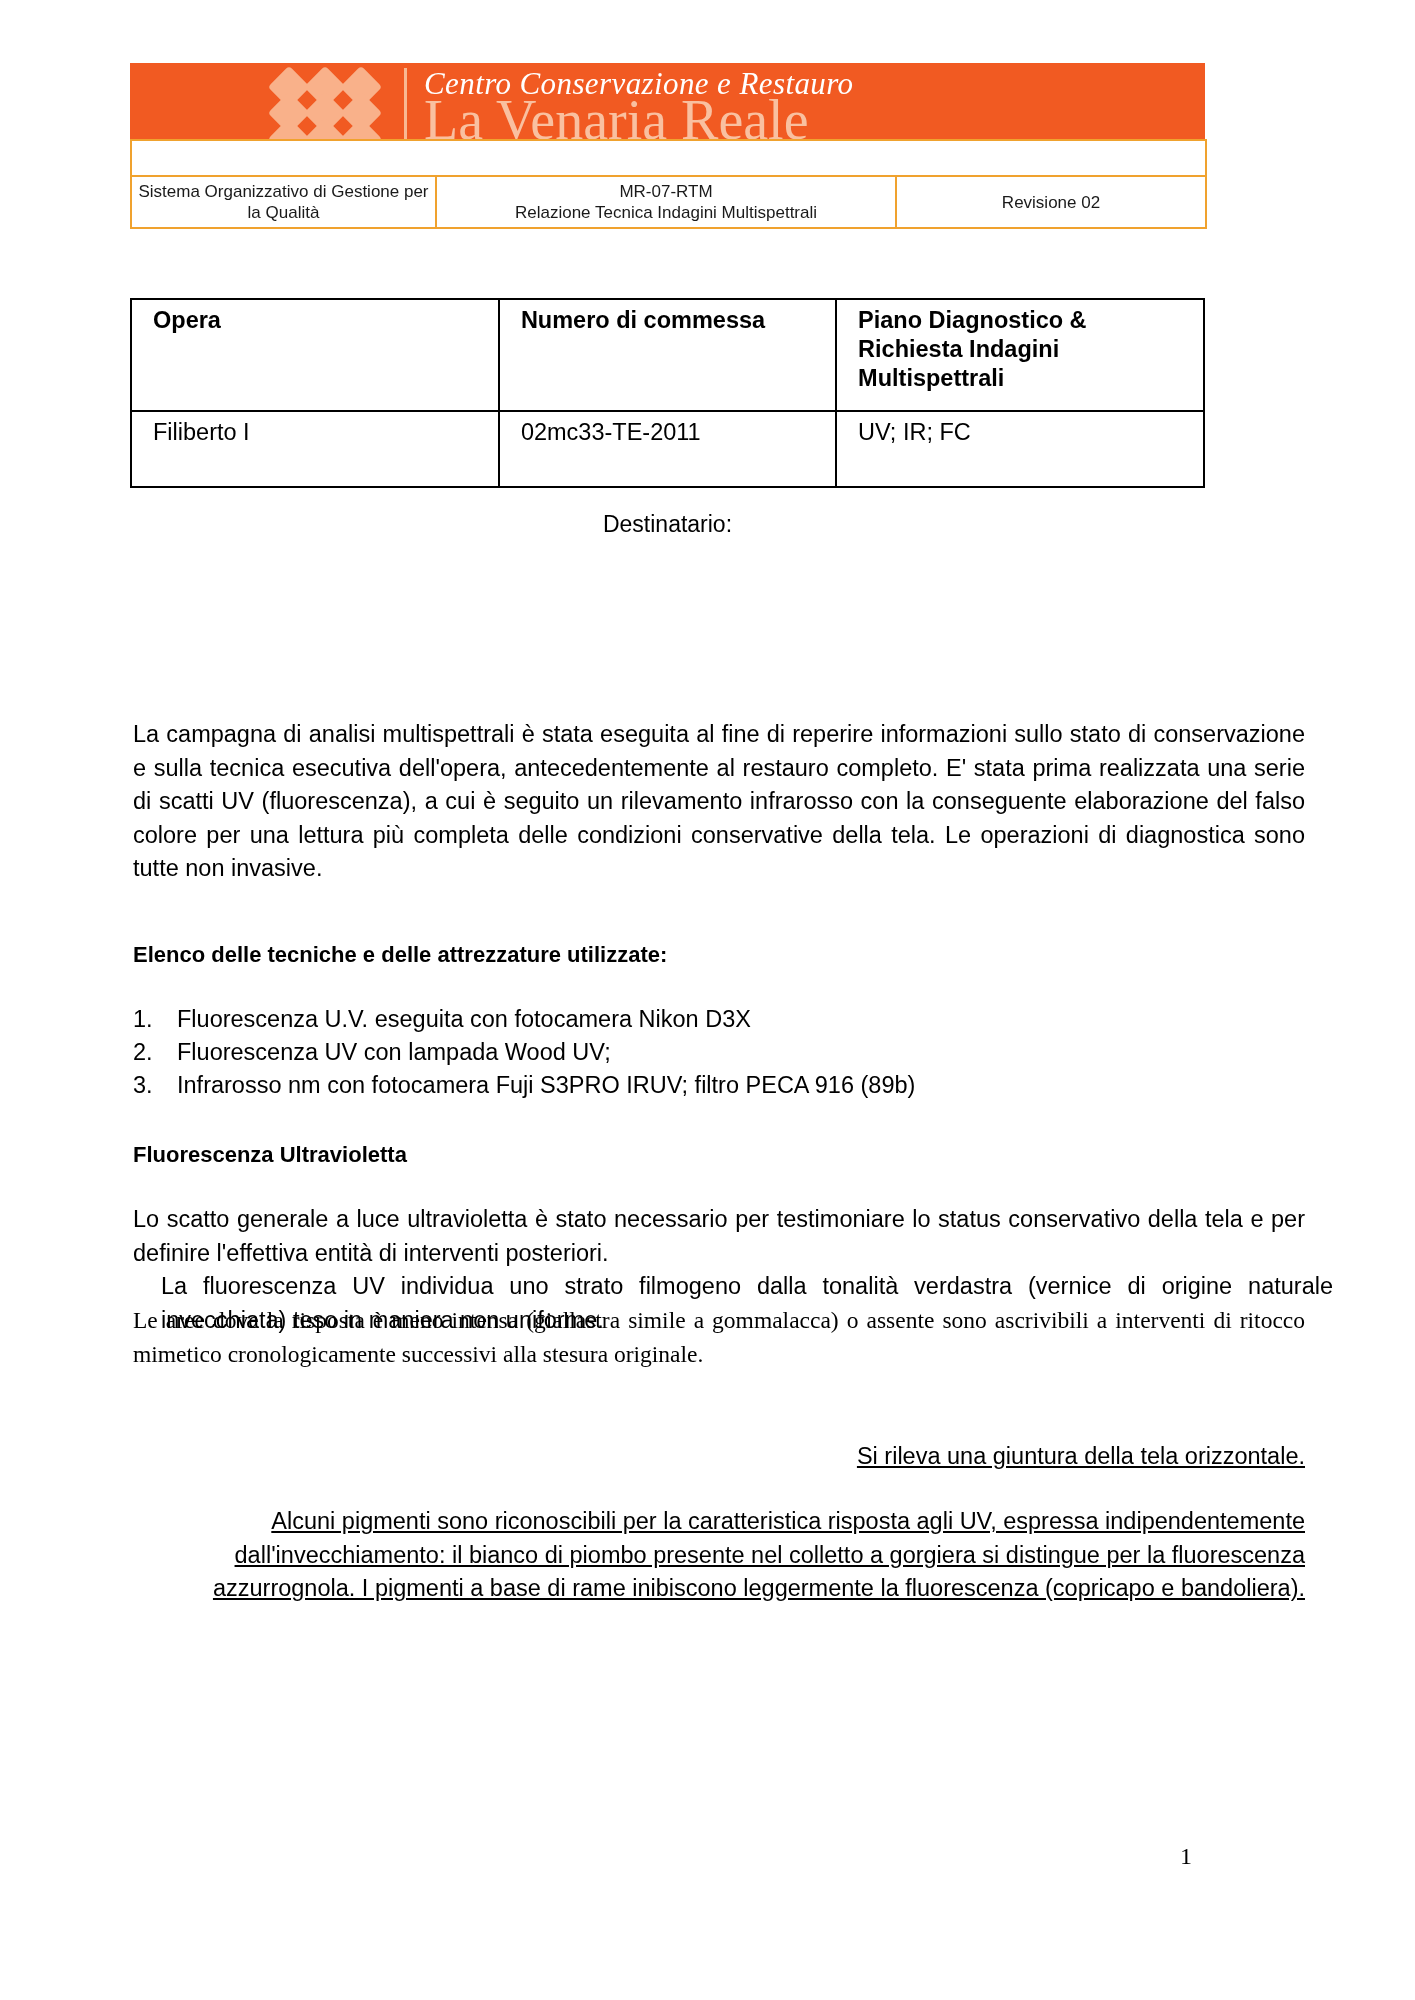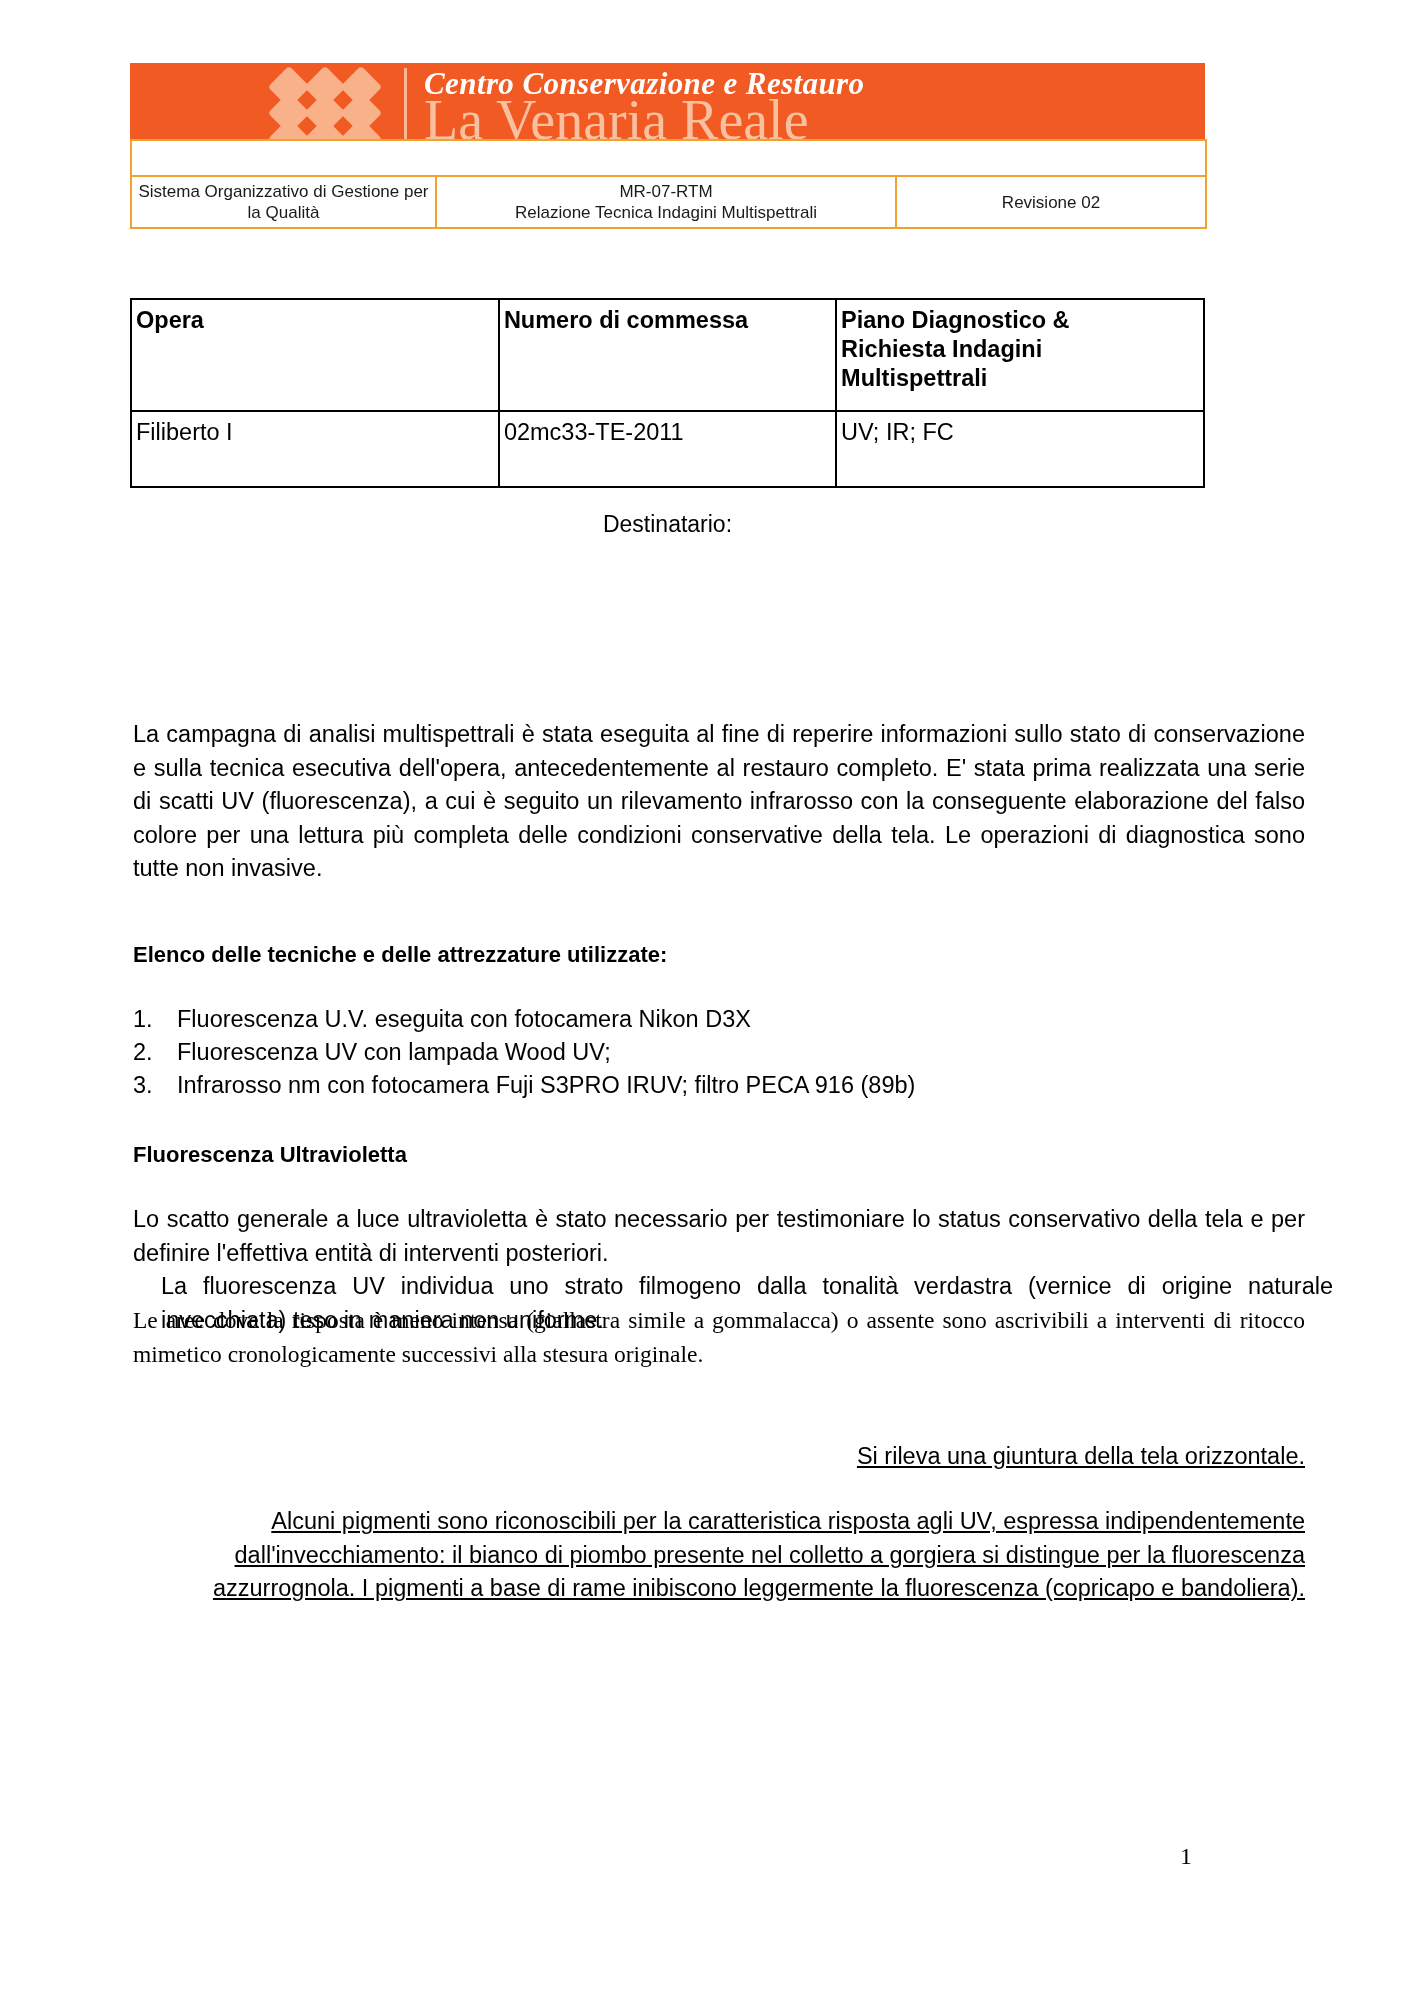--- a/index.html
+++ b/index.html
@@ -63,21 +63,21 @@
     top: 0px;
     width: 770px;
     height: 76px;
   }
   .lh-line1 {
     position: absolute;
     left: 0;
     top: 3px;
     font-family: "Liberation Serif", serif;
     font-style: italic;
-    font-weight: bold;
+    font-weight: normal;
     font-size: 31px;
     letter-spacing: 0.4px;
     color: #ffffff;
     white-space: nowrap;
   }
   .lh-line2 {
     position: absolute;
     left: 0;
     top: 29px;
     font-family: "Liberation Serif", serif;
@@ -109,21 +109,21 @@
   .hdr-row td { height: 44px; }
 
   
   .tbl {
     position: absolute;
     border-collapse: collapse;
     table-layout: fixed;
   }
   .tbl td {
     border: 2px solid #000000;
-    padding: 6px 4px;
+    padding: 6px 21px;
     font-size: 23px;
     line-height: 29px;
     vertical-align: top;
   }
   .tbl td.hd {
     font-weight: bold;
   }
 
   #opera-table { left: 130px; top: 298px; width: 1075px; }
   #opera-table td { font-size: 23.5px; }

